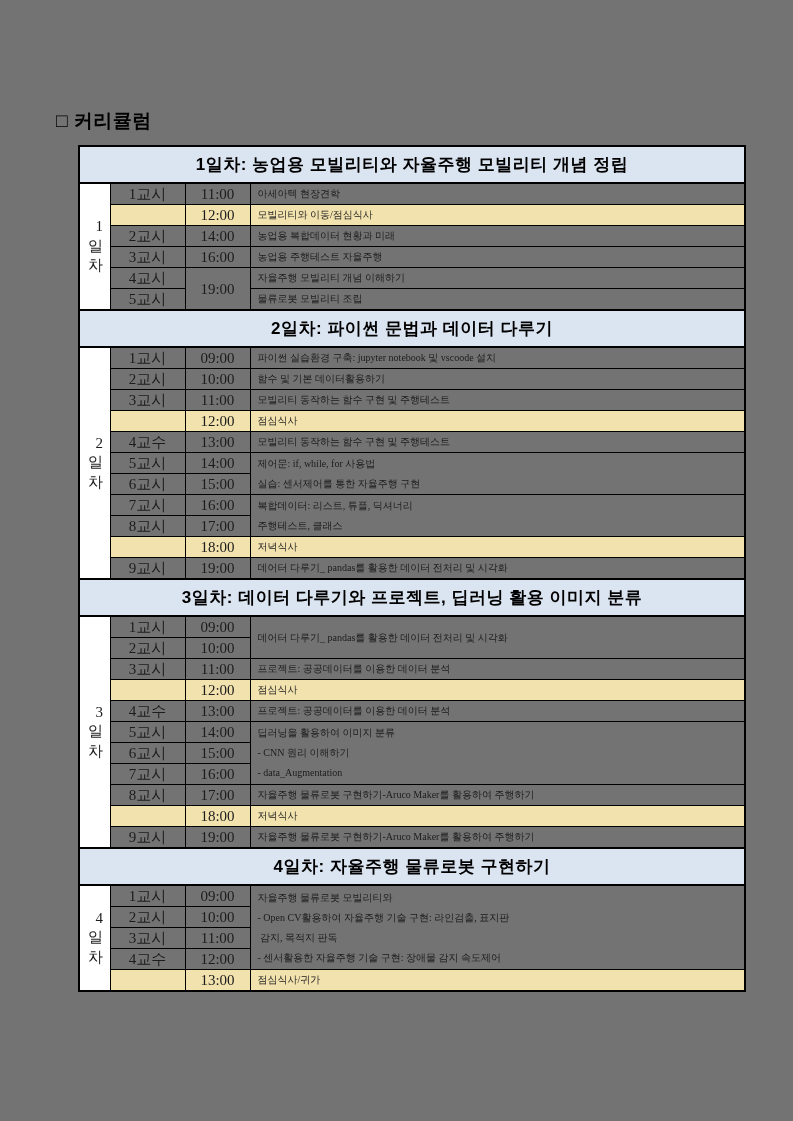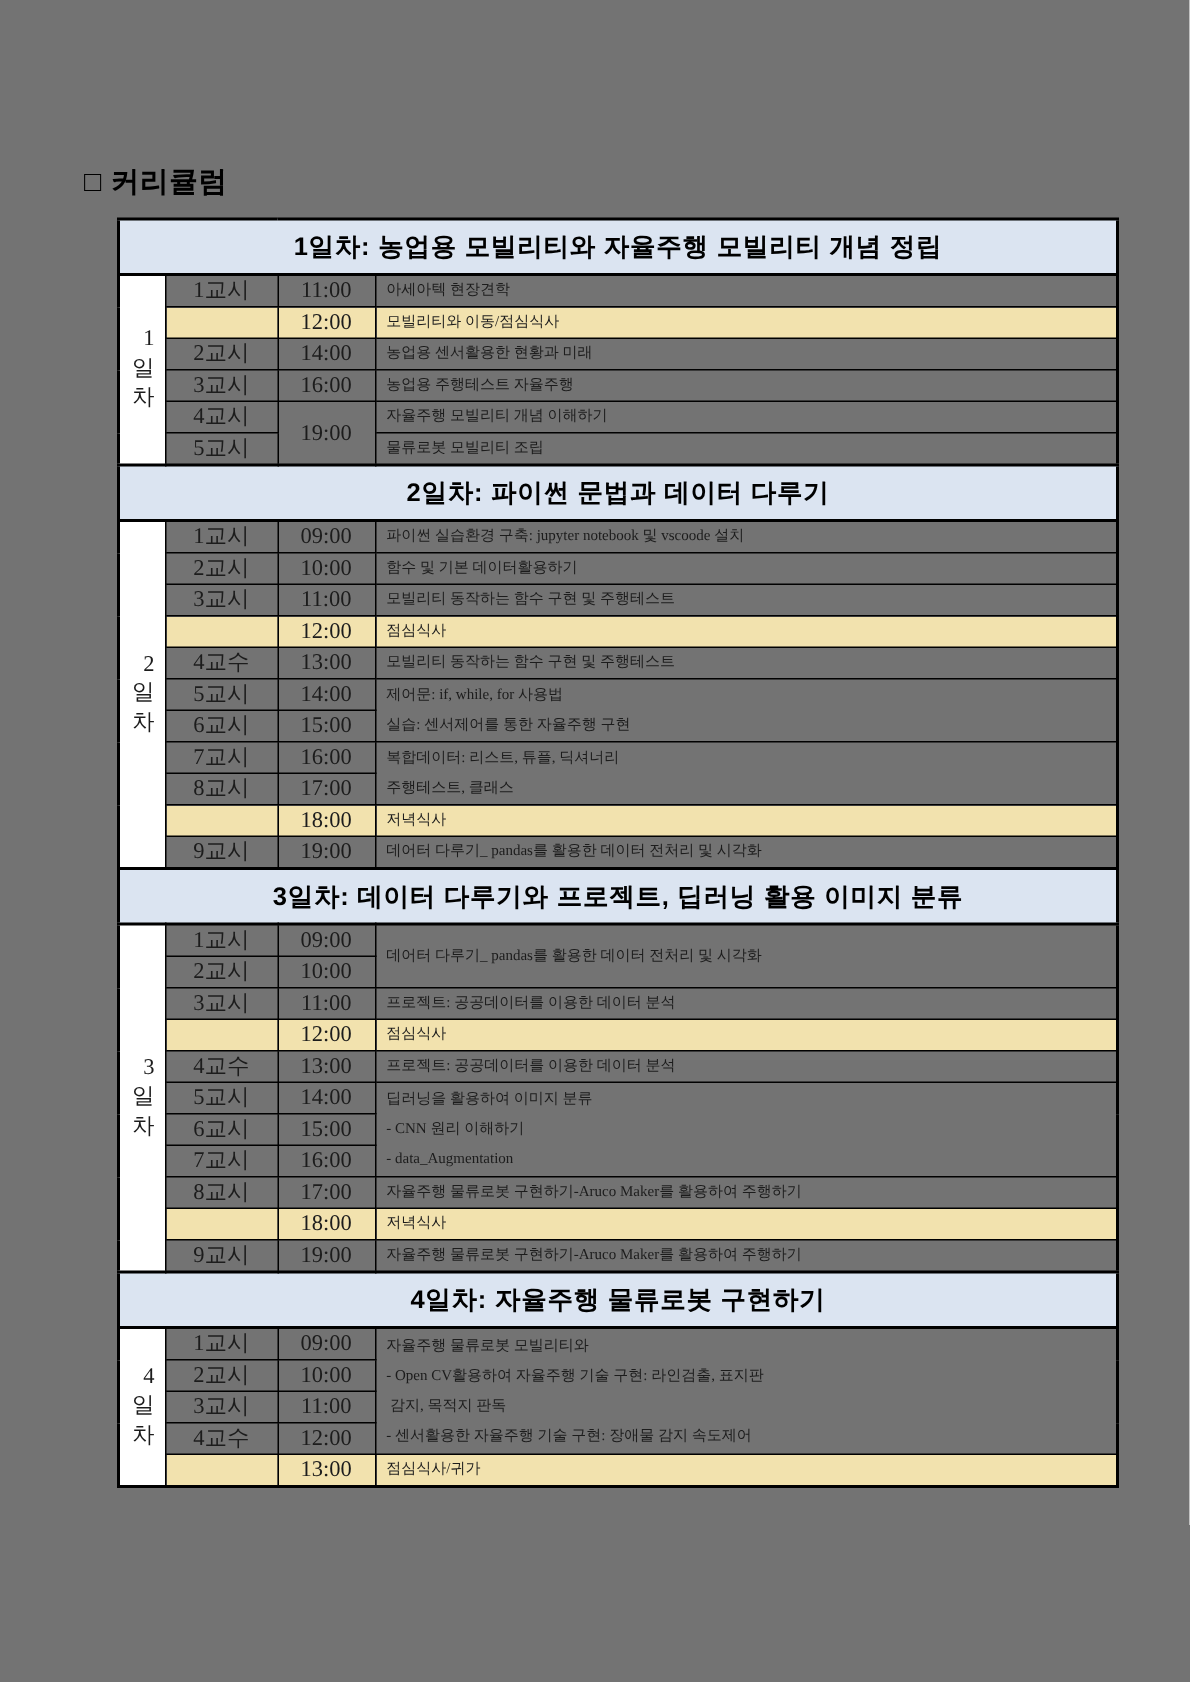--- a/index.html
+++ b/index.html
@@ -84,21 +84,21 @@
           <td class="content-cell">아세아텍 현장견학</td>
         </tr>
         <tr class="meal-row">
           <td class="period-cell"></td>
           <td class="time-cell">12:00</td>
           <td class="content-cell">모빌리티와 이동/점심식사</td>
         </tr>
         <tr>
           <td class="period-cell">2교시</td>
           <td class="time-cell">14:00</td>
-          <td class="content-cell">농업용 센서활용한 현황과 미래</td>
+          <td class="content-cell">농업용 복합데이터 현황과 미래</td>
         </tr>
         <tr>
           <td class="period-cell">3교시</td>
           <td class="time-cell">16:00</td>
           <td class="content-cell">농업용 주행테스트 자율주행</td>
         </tr>
         <tr>
           <td class="period-cell">4교시</td>
           <td class="time-cell" rowspan="2">19:00</td>
           <td class="content-cell">자율주행 모빌리티 개념 이해하기</td>

